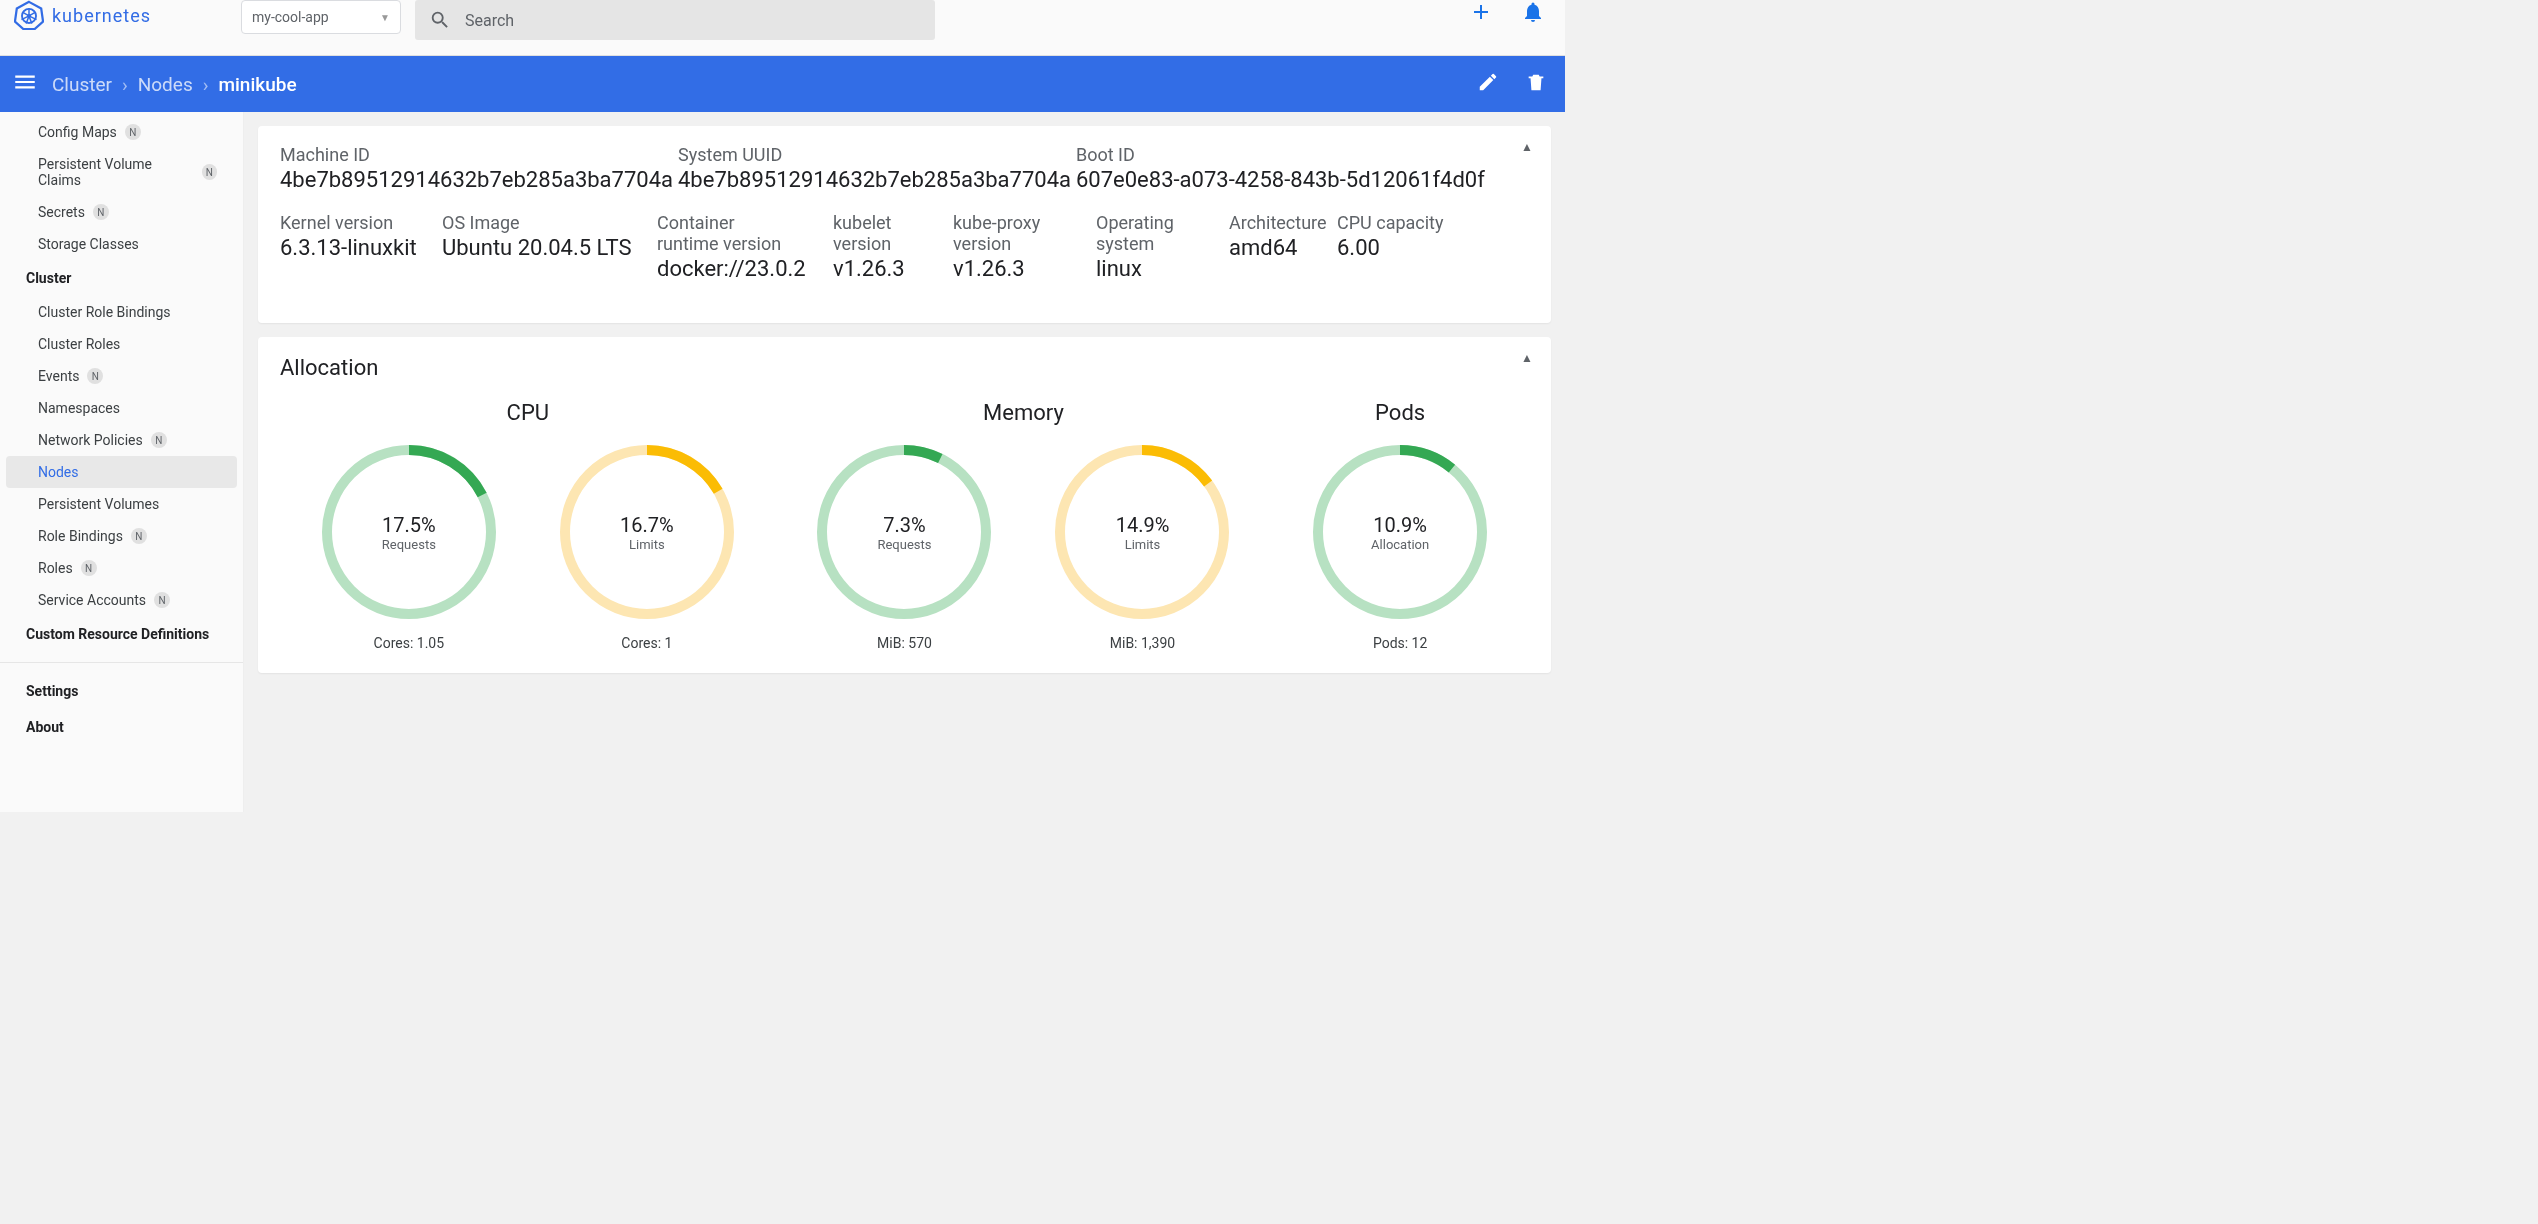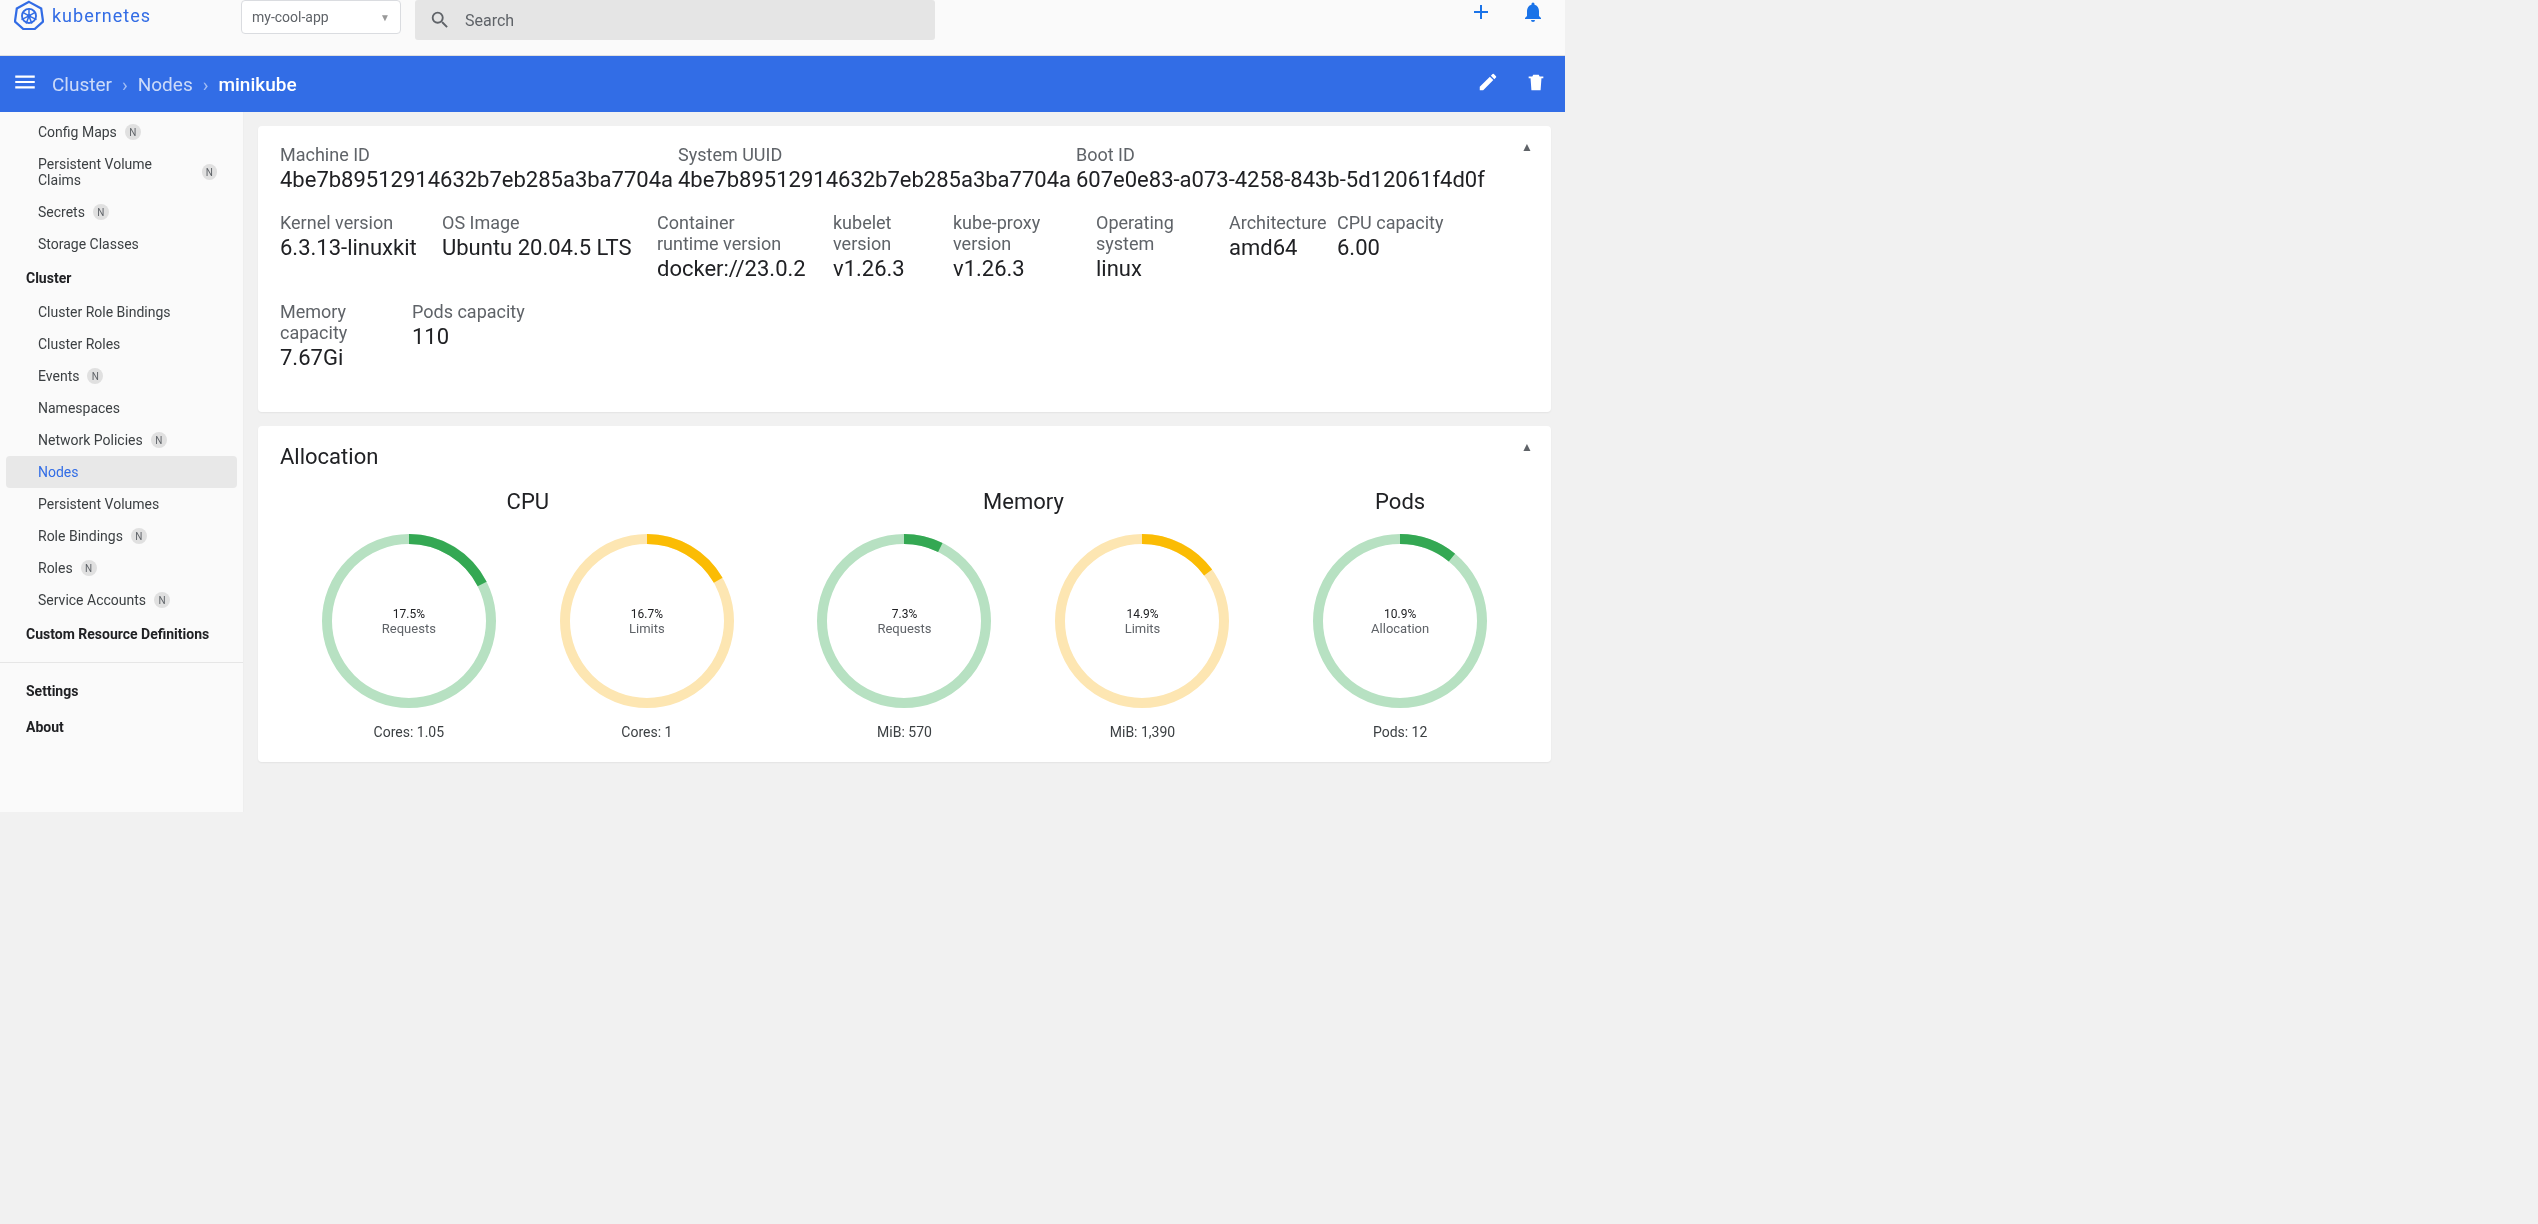--- a/index.html
+++ b/index.html
@@ -106,21 +106,21 @@
   .alloc-col h3 { font-size: 22px; font-weight: 400; margin-bottom: 18px; text-align: center; }
   .donuts { display: flex; gap: 60px; justify-content: center; }
   .donut-wrap { display: flex; flex-direction: column; align-items: center; }
   .donut { position: relative; width: 178px; height: 178px; }
   .donut svg { transform: rotate(-90deg); }
   .donut-center {
     position: absolute; inset: 0;
     display: flex; flex-direction: column; align-items: center; justify-content: center;
     font-size: 16px;
   }
-  .donut-center .pct { font-size: 12px; text-align: center; }
+  .donut-center .pct { font-size: 20px; text-align: center; }
   .donut-center .sub { font-size: 13px; color: #5f6368; }
   .donut-footer { margin-top: 14px; font-size: 14px; color: #3c4043; }
 
 </style>
 </head>
 <body>
 
 <div class="topbar">
   <div class="logo">
     <svg viewBox="0 0 32 32">
@@ -301,30 +301,20 @@
         <div class="sys-field">
             <div class="lbl">Architecture</div>
             <div class="val">amd64</div>
           </div>
         <div class="sys-field">
             <div class="lbl">CPU capacity</div>
             <div class="val">6.00</div>
           </div>
       </div>
 
-      <div class="sys-row">
-        <div class="sys-field" style="width:132px">
-            <div class="lbl">Memory capacity</div>
-            <div class="val">7.67Gi</div>
-          </div>
-        <div class="sys-field">
-            <div class="lbl">Pods capacity</div>
-            <div class="val">110</div>
-          </div>
-      </div>
     </div>
 
     <div class="card">
       <span class="collapse-arrow">▲</span>
       <h2>Allocation</h2>
 
       <div class="alloc-grid">
         <div class="alloc-col">
           <h3>CPU</h3>
           <div class="donuts" id="donuts-cpu">

